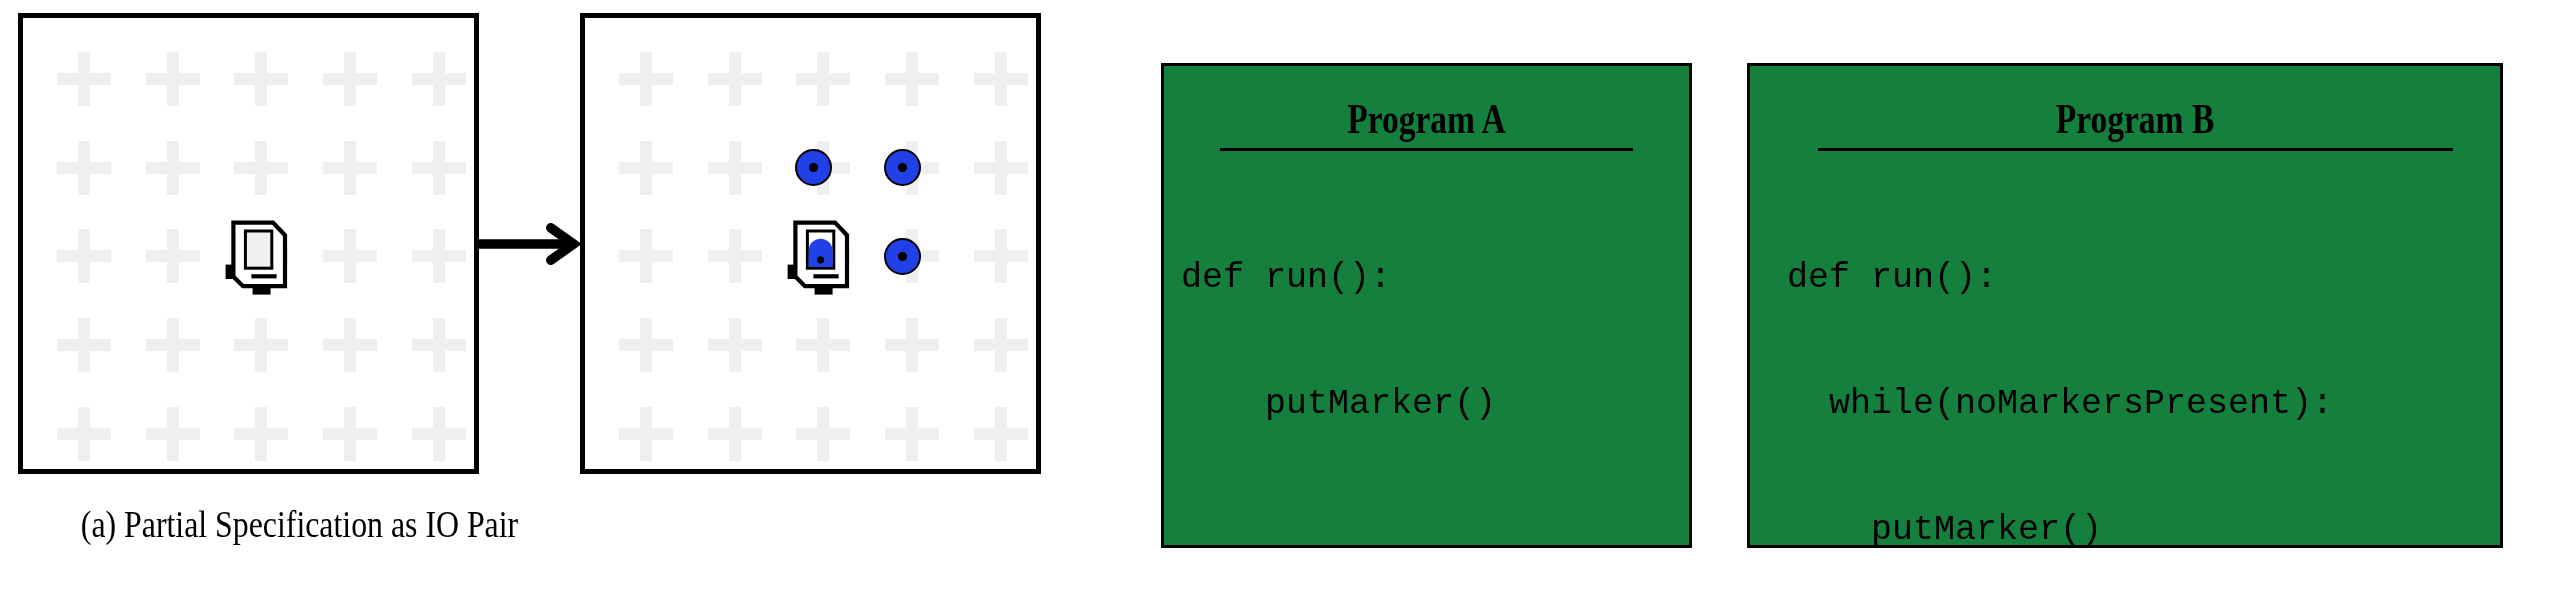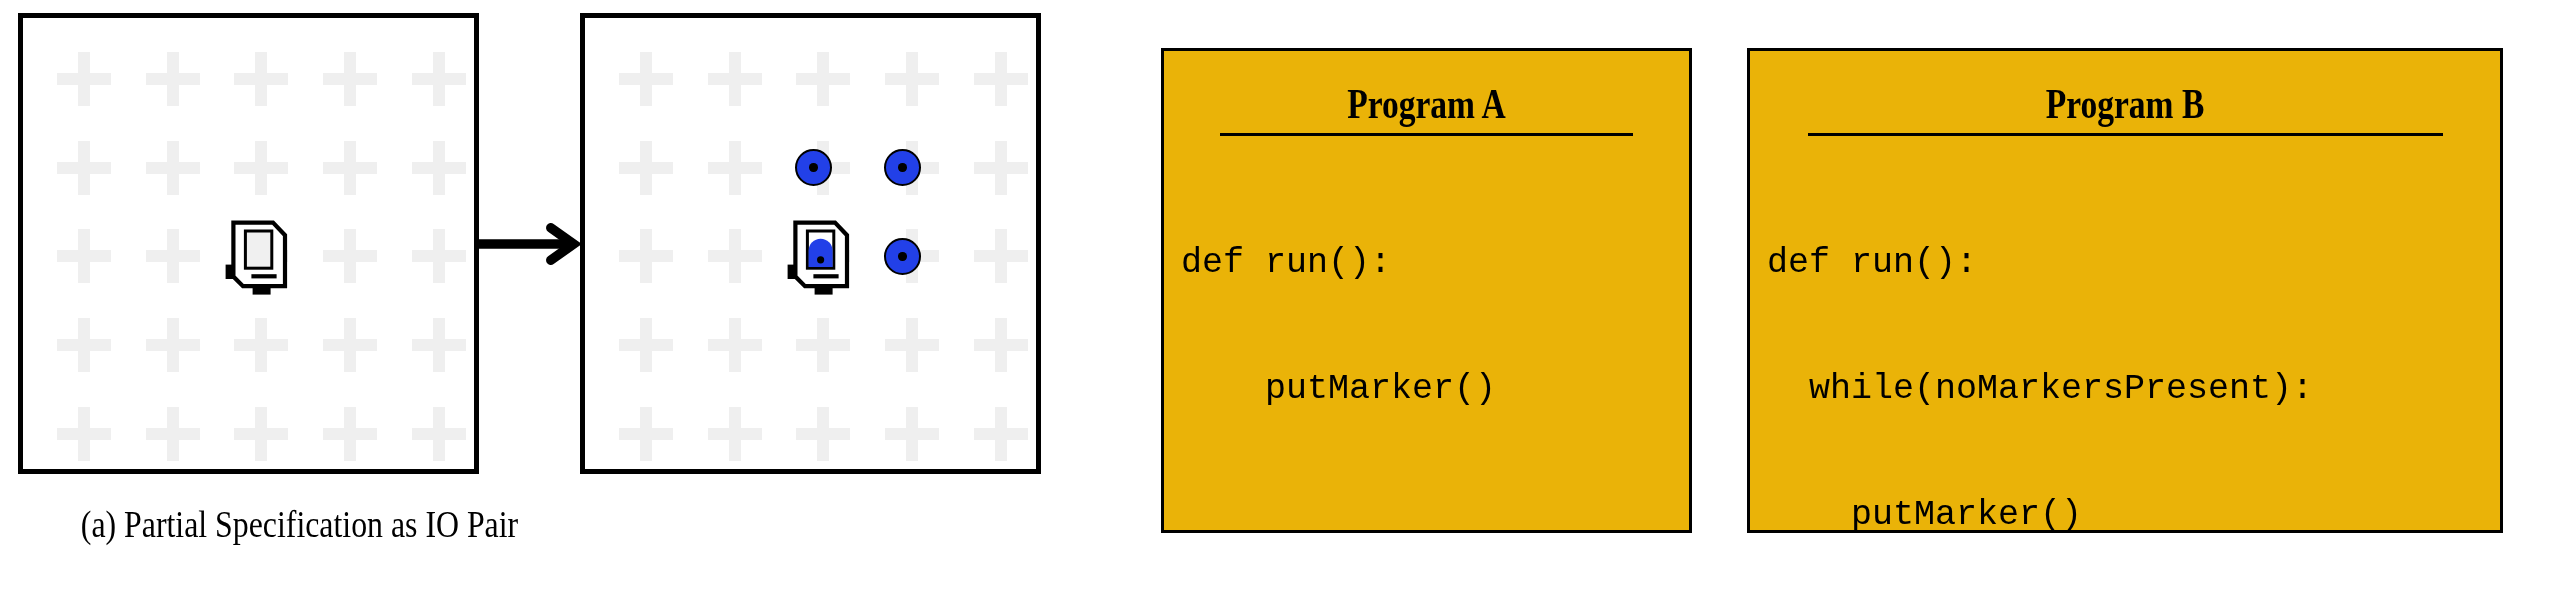--- a/index.html
+++ b/index.html
@@ -112,28 +112,28 @@
     font-size: 37px;
     color: #000000;
     white-space: nowrap;
     transform: scaleX(0.86);
     transform-origin: center top;
   }
 
   
   .program-box {
     position: absolute;
-    top: 48px;
+    top: 63px;
     height: 485px;
     border: 3.6px solid #000000;
-    background: #eab308;
+    background: #15803d;
     box-sizing: border-box;
   }
   #program-a-box { left: 1161px; width: 531px; }
-  #program-b-box { left: 1747px; width: 756px; }
+  #program-b-box { left: 1747px; width: 756px; padding-left: 20px; }
 
   .program-title {
     text-align: center;
     font-family: "Liberation Serif", serif;
     font-weight: bold;
     font-size: 43px;
     line-height: 1.0;
     color: #000000;
     margin: 31px 0 0 0;
     transform: scaleX(0.78);

